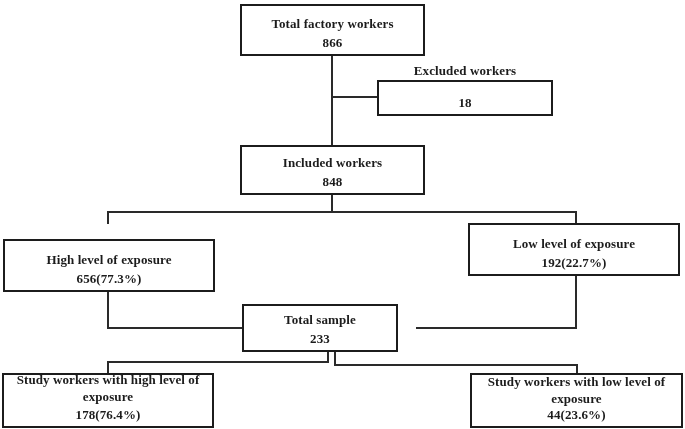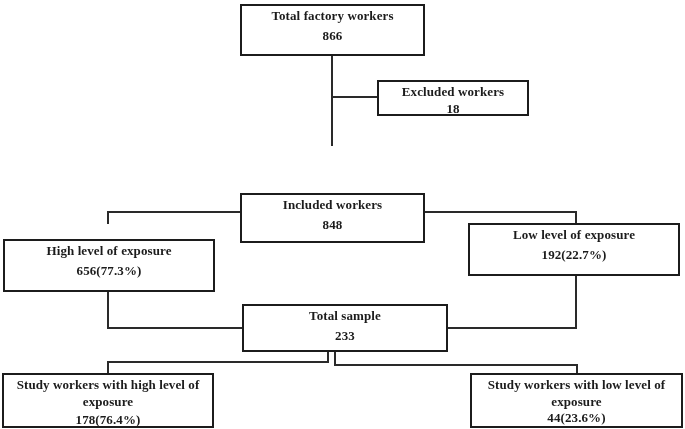--- a/index.html
+++ b/index.html
@@ -16,21 +16,21 @@
     overflow: hidden;
   }
   .box {
     position: absolute;
     box-sizing: border-box;
     border: 2px solid #1c1c1c;
     background: #ffffff;
     display: flex;
     flex-direction: column;
     align-items: center;
-    justify-content: flex-start;
+    justify-content: flex-end;
     text-align: center;
     padding: 2px 6px;
     gap: 3px;
     z-index: 2;
   }
   .box-label, .box-value {
     font-weight: bold;
     font-size: 13px;
     line-height: 1.28;
     color: #1c1c1c;
@@ -68,41 +68,41 @@
 
   <div class="line" style="left:334px; top:351px; width:2px;   height:15px;"></div>
   <div class="line" style="left:334px; top:364px; width:244px; height:2px;"></div>
   <div class="line" style="left:576px; top:364px; width:2px;   height:10px;"></div>
 
   <div class="box" style="left:240px; top:4px; width:185px; height:52px;">
     <div class="box-label">Total factory workers</div>
     <div class="box-value">866</div>
   </div>
 
-  <div class="box" style="left:377px; top:80px; width:152px; height:36px; gap:0px;">
+  <div class="box" style="left:377px; top:80px; width:176px; height:36px; gap:16px;">
     <div class="box-label">Excluded workers</div>
     <div class="box-value">18</div>
   </div>
 
-  <div class="box" style="left:240px; top:145px; width:185px; height:50px;margin-top:48px;">
+  <div class="box" style="left:240px; top:145px; width:185px; height:50px;">
     <div class="box-label">Included workers</div>
     <div class="box-value">848</div>
   </div>
 
   <div class="box" style="left:3px; top:223px; width:212px; height:53px;margin-top:16px;">
     <div class="box-label">High level of exposure</div>
     <div class="box-value">656(77.3%)</div>
   </div>
 
   <div class="box" style="left:468px; top:223px; width:212px; height:53px;">
     <div class="box-label">Low level of exposure</div>
     <div class="box-value">192(22.7%)</div>
   </div>
 
-  <div class="box" style="left:242px; top:304px; width:206px; height:48px;">
+  <div class="box" style="left:242px; top:304px; width:156px; height:48px;">
     <div class="box-label">Total sample</div>
     <div class="box-value">233</div>
   </div>
 
   <div class="box" style="left:2px; top:373px; width:212px; height:55px; gap:2px;">
     <div class="box-label">Study workers with high level of exposure</div>
     <div class="box-value">178(76.4%)</div>
   </div>
 
   <div class="box" style="left:470px; top:373px; width:213px; height:55px; gap:0;">

